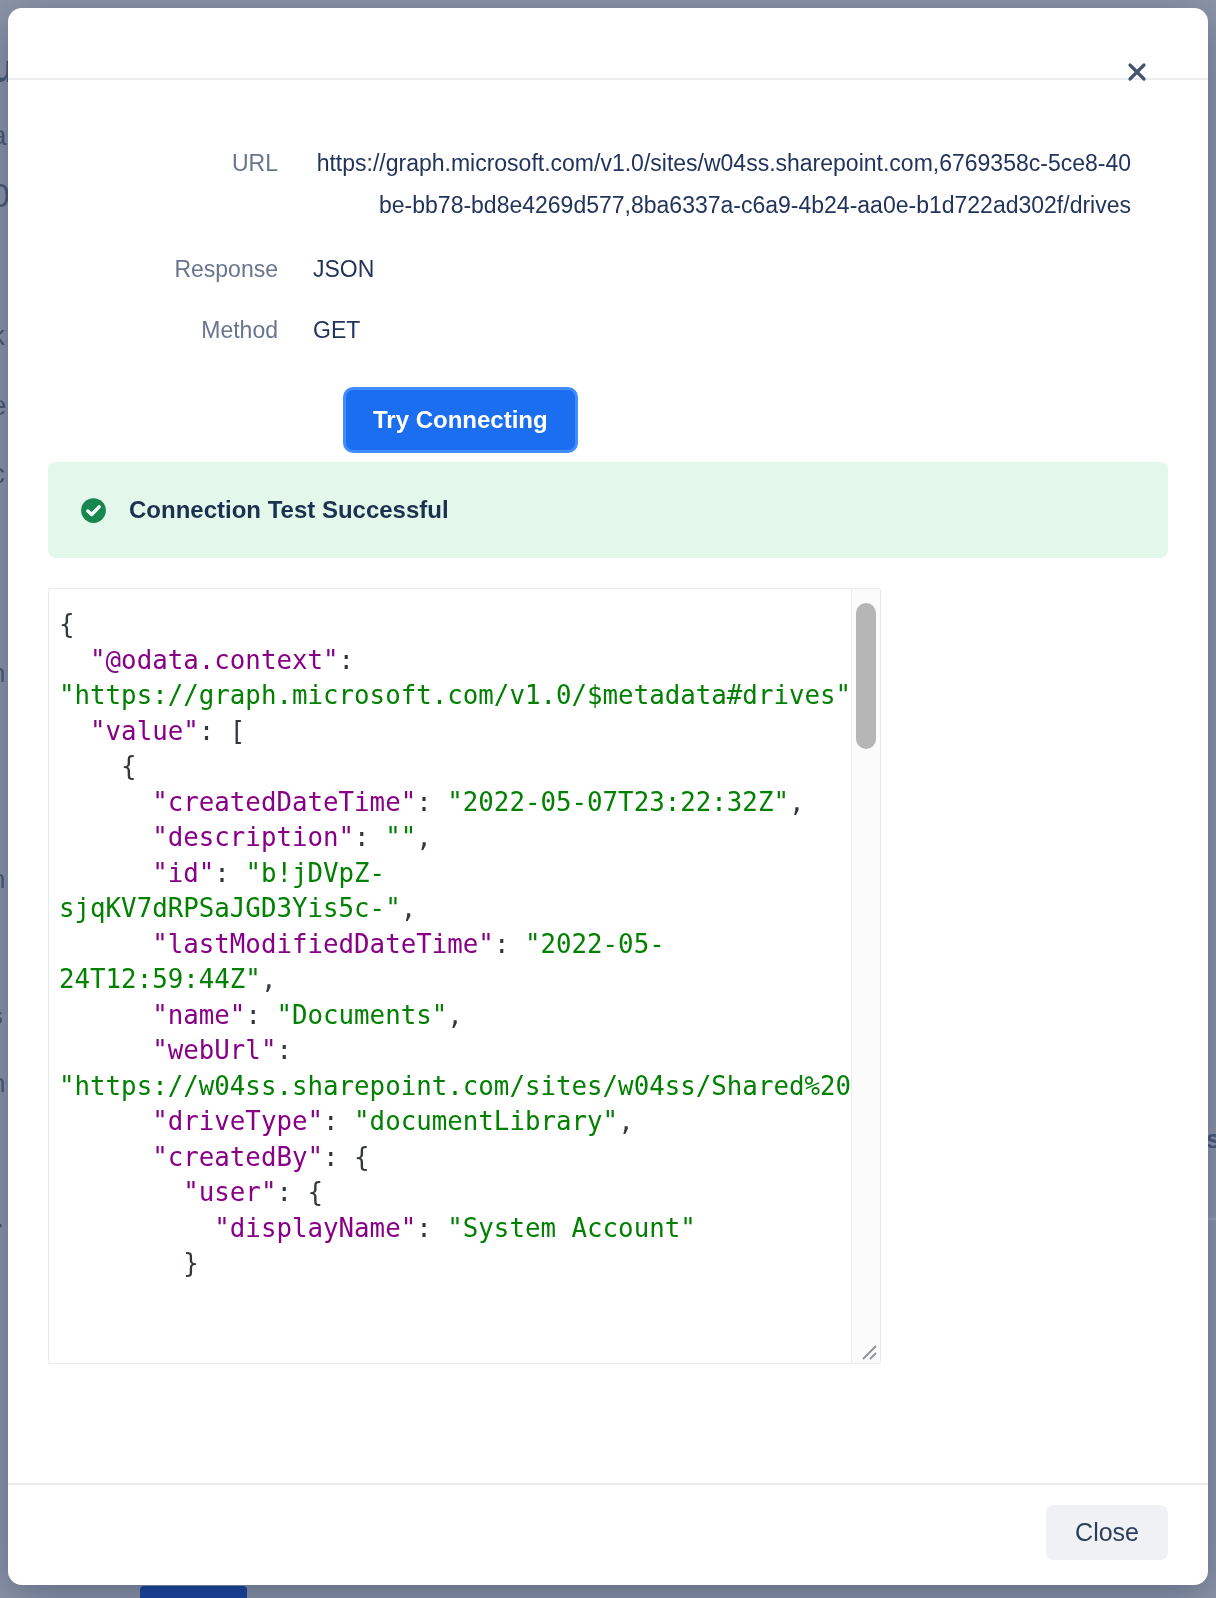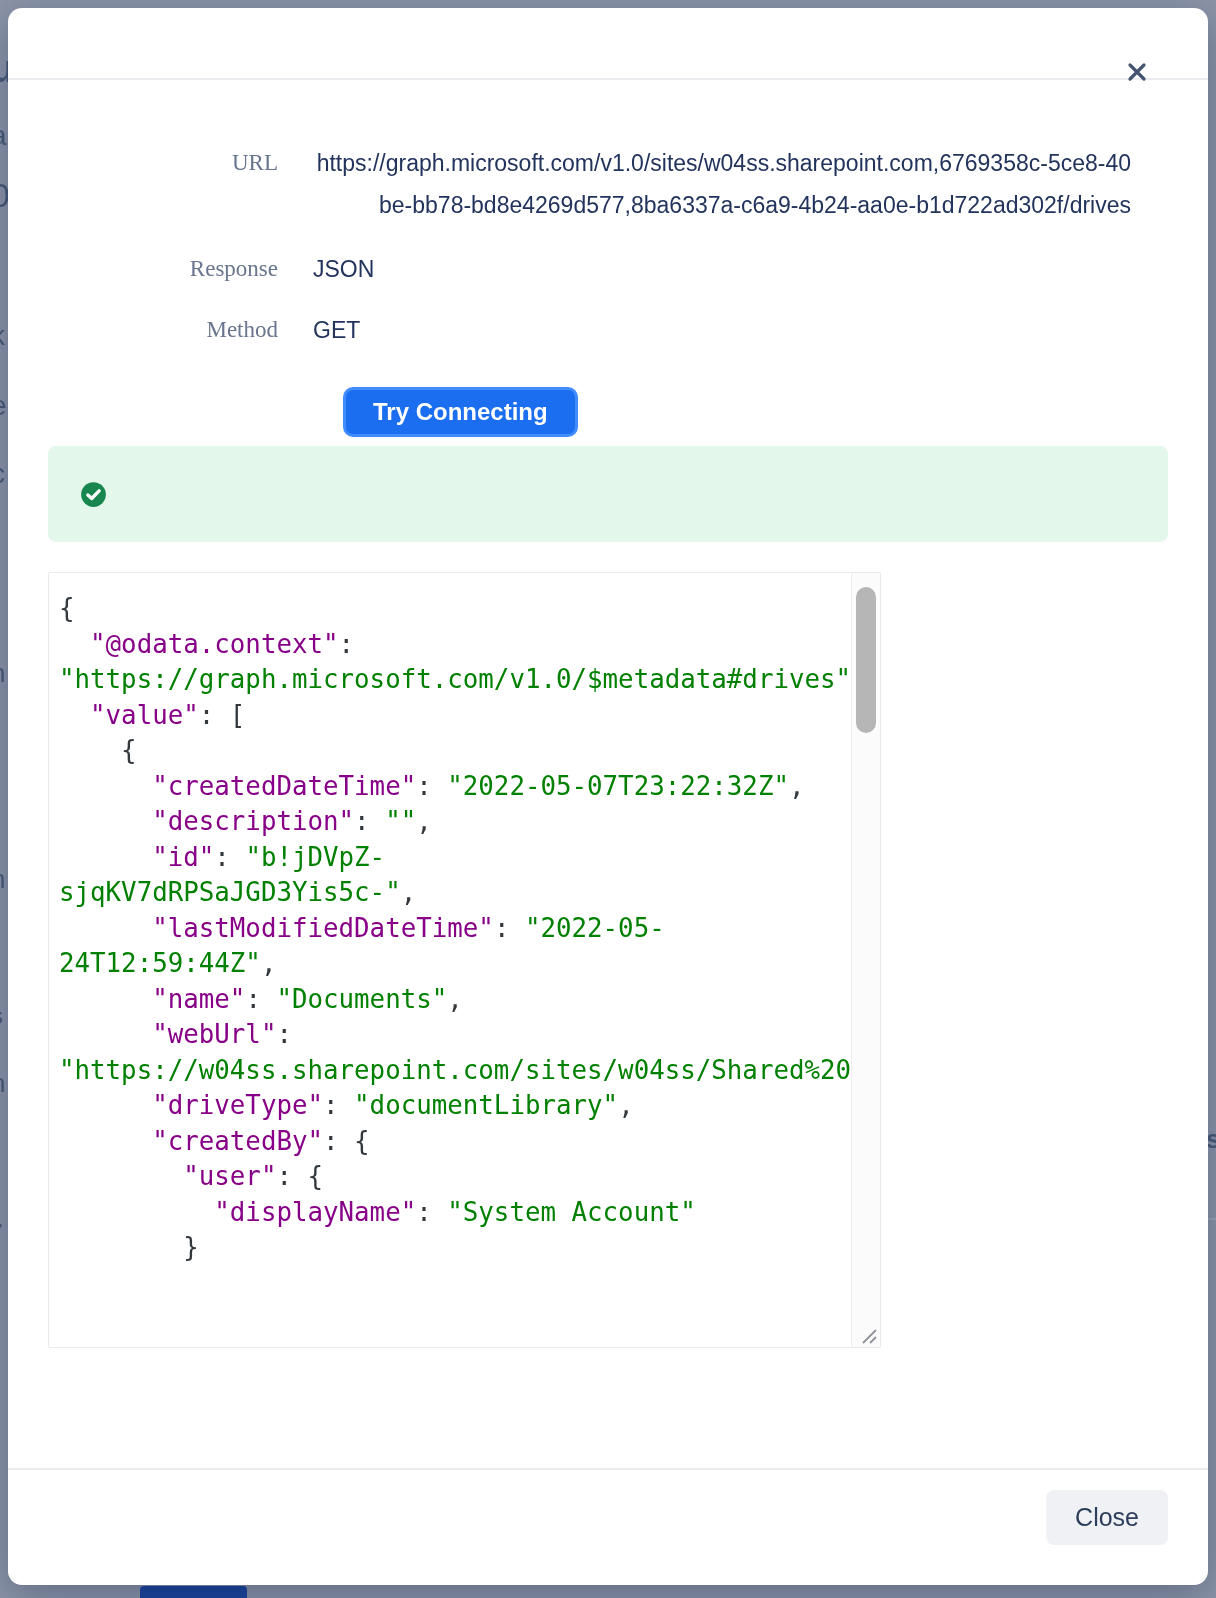--- a/index.html
+++ b/index.html
@@ -26,50 +26,50 @@
          border-radius:14px;box-shadow:0 10px 40px rgba(9,30,66,.35);display:flex;flex-direction:column;}
   .modal-header{position:relative;padding:40px 48px 30px 48px;border-bottom:2px solid #eaecf0;}
   .modal-title{font-size:31px;font-weight:700;color:var(--title_text);letter-spacing:.2px;}
   .close-btn{position:absolute;right:50px;top:46px;width:36px;height:36px;border:none;background:transparent;cursor:pointer;}
   .close-btn svg{display:block;}
 
   .modal-body{flex:1;padding:62px 40px 0 40px;}
 
   .field-row{display:flex;align-items:flex-start;}
   .field-label{width:265px;min-width:265px;text-align:right;padding-right:35px;
-               font-size:23px;line-height:42px;color:var(--label_text);font-family:Liberation Serif, serif;}
+               font-size:23px;line-height:42px;color:var(--label_text);}
   .field-value{font-size:23px;line-height:42px;color:var(--value_text);max-width:818px;word-break:break-all;text-align:right;}
   .row-url{margin-bottom:22px;}
   .row-method{margin-bottom:36px;}
   .row-response{margin-bottom:19px;}
 
   .btn-row{margin-left:295px;margin-bottom:9px;}
   .try-btn{display:inline-block;background:var(--accent);border:3px solid var(--accent_ring);
            border-radius:10px;color:#fff;font-weight:700;font-size:24px;
-           padding:8px 27px;font-family:"Liberation Sans",sans-serif;cursor:pointer;}
+           padding:16px 27px;font-family:"Liberation Sans",sans-serif;cursor:pointer;}
 
   .banner{background:var(--success_bg);border-radius:8px;height:96px;display:flex;align-items:center;
           padding:0 32px;margin-bottom:30px;}
   .banner-icon{width:27px;height:27px;margin-right:22px;flex:0 0 auto;}
   .banner-text{font-size:24px;font-weight:700;color:#1c3150;}
 
   .raw-row{display:flex;align-items:flex-start;}
   .raw-label{padding-top:4px;}
   .code-box{position:relative;width:833px;height:776px;border:1px solid #e8eaee;background:#fff;border-radius:2px;}
   .code-scroll{position:absolute;left:0;top:0;right:29px;bottom:0;overflow:hidden;
                padding:18px 0 0 10px;cursor:text;}
   .code-line{font-family:"DejaVu Sans Mono",monospace;font-size:25.8px;line-height:35.5px;white-space:pre;}
   .tok-k{color:var(--key_token);}
   .tok-s{color:var(--string_token);}
   .tok-p{color:var(--punct_token);}
   .scroll-track{position:absolute;right:0;top:0;bottom:0;width:29px;background:#fbfbfb;border-left:1px solid #ececec;}
   .scroll-thumb{position:absolute;left:4px;top:14px;width:20px;height:146px;background:var(--scroll_thumb);border-radius:10px;cursor:pointer;}
   .resize-grip{position:absolute;right:1px;bottom:1px;width:20px;height:20px;cursor:nwse-resize;}
 
-  .modal-footer{border-top:2px solid #eaecf0;padding:20px 40px 0 40px;height:117px;
+  .modal-footer{border-top:2px solid #eaecf0;padding:20px 40px 0 40px;height:102px;
                 display:flex;justify-content:flex-end;align-items:flex-start;}
   .footer-close-btn{background:var(--close_btn_bg);border:none;border-radius:8px;color:var(--close_btn_text);
                     font-size:25px;padding:13px 29px;font-family:"Liberation Sans",sans-serif;cursor:pointer;}
 </style>
 </head>
 <body>
 
 <div class="bg-left-strip">
     <span class="bg-frag" style="top: 50px; font-size: 38px; font-weight: 700;">u</span>
     <span class="bg-frag" style="top: 122px; font-size: 28px; font-weight: 400;">a</span>
@@ -122,20 +122,21 @@
       <button class="try-btn">Try Connecting</button>
     </div>
 
     <div class="banner">
       <span class="banner-icon">
         <svg width="27" height="27" viewBox="0 0 24 24">
           <circle cx="12" cy="12" r="11" fill="var(--success_icon)"></circle>
           <path d="M7 12.4 L10.4 15.6 L17 8.8" stroke="#ffffff" stroke-width="3" fill="none" stroke-linecap="round" stroke-linejoin="round"></path>
         </svg>
       </span>
+      <span class="banner-text">Connection Test Successful</span>
     </div>
 
     <div class="raw-row">
       <div class="code-box">
         <div class="code-scroll">
             <div class="code-line"><span class="tok-p">{</span></div>
             <div class="code-line"><span class="tok-p">  </span><span class="tok-k">"@odata.context"</span><span class="tok-p">:</span></div>
             <div class="code-line"><span class="tok-s">"https://graph.microsoft.com/v1.0/$metadata#drives"</span></div>
             <div class="code-line"><span class="tok-p">  </span><span class="tok-k">"value"</span><span class="tok-p">: [</span></div>
             <div class="code-line"><span class="tok-p">    {</span></div>

